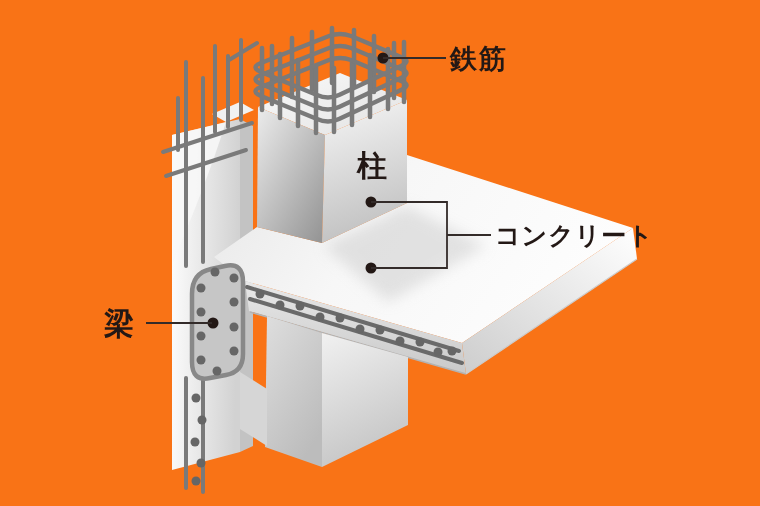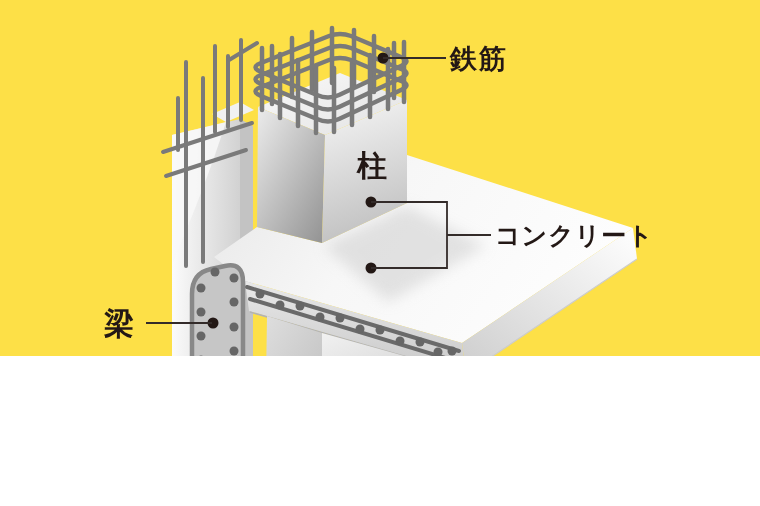--- a/index.html
+++ b/index.html
@@ -1,16 +1,16 @@
 <!DOCTYPE html>
 <html><head>
 <meta charset="utf-8">
 <style>
   html,body{margin:0;padding:0;background:#ffffff;}
-  .stage{position:relative;width:760px;height:356px;background:#fde047;overflow:hidden;
+  .stage{position:relative;width:760px;height:506px;background:#f97316;overflow:hidden;
          font-family:"Liberation Sans","DejaVu Sans",sans-serif;}
   svg{display:block;}
   text{font-family:"Liberation Sans","DejaVu Sans",sans-serif;fill:#231815;font-weight:600;}
 </style>
 </head>
 <body>
 
 <div class="stage">
 <svg width="760" height="506" viewBox="0 0 760 506" xmlns="http://www.w3.org/2000/svg">
   <defs>

